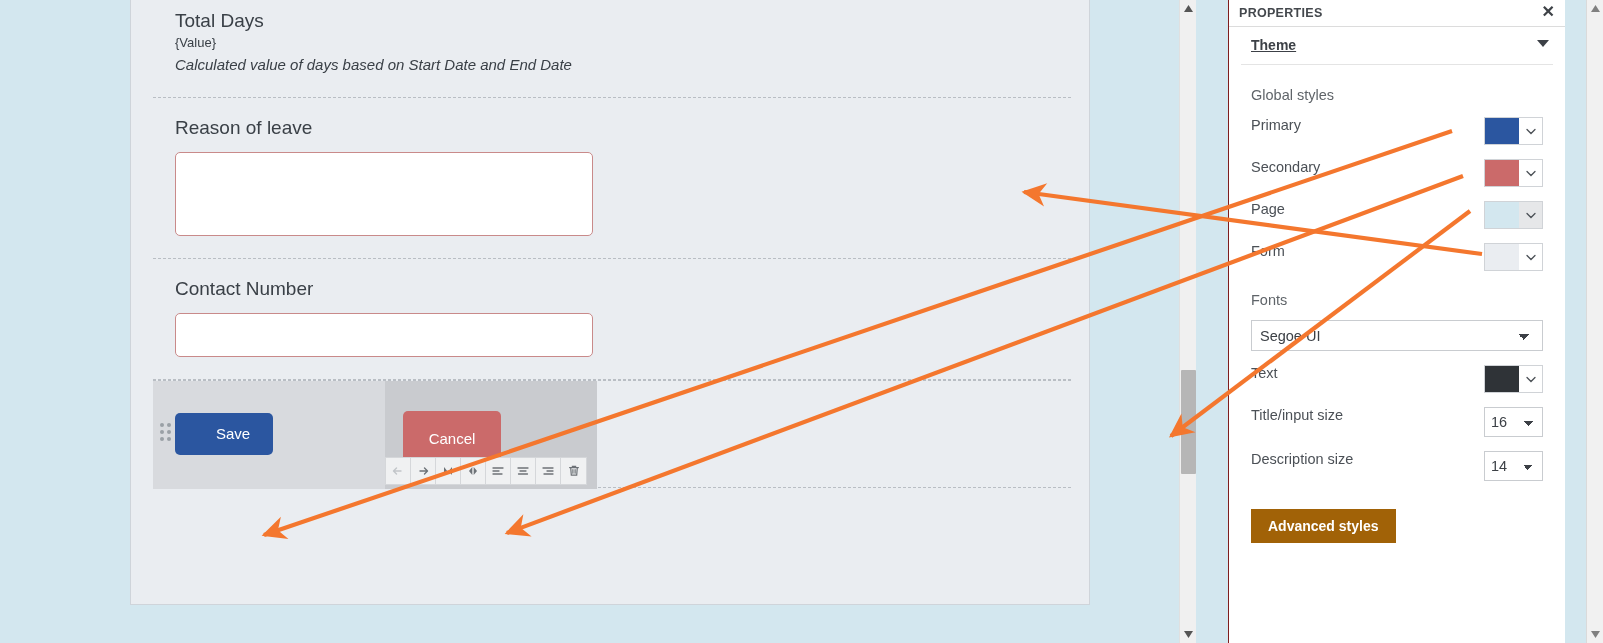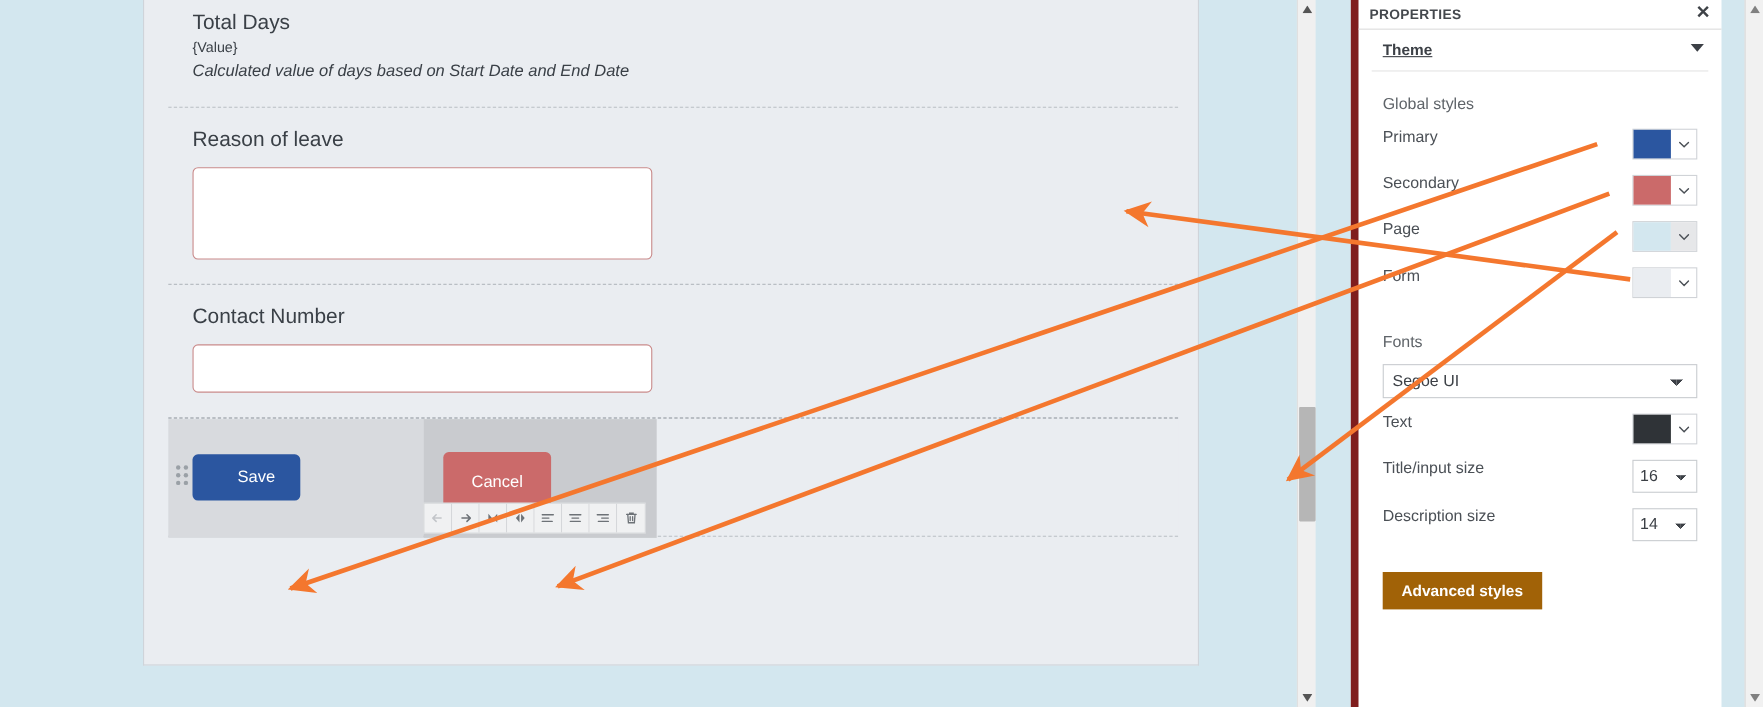--- a/index.html
+++ b/index.html
@@ -213,21 +213,21 @@
     border-radius: 1px;
   }
   .inner-scroll .sb-thumb { top: 370px; height: 104px; }
 
   
   .props-panel {
     position: absolute;
     left: 1228px; top: 0;
     width: 337px; height: 643px;
     background: #ffffff;
-    border-left: 7px solid #7f1d1d;
+    border-left: 1px solid #7f1d1d;
   }
   .props-header {
     position: relative;
     height: 27px;
     border-bottom: 1px solid #dcdcdc;
     display: flex;
     align-items: center;
   }
   .props-header-title {
     font-size: 12.5px;
@@ -266,21 +266,21 @@
     border-top: 7px solid #3c4046;
   }
 
   .props-body { padding: 22px 22px 0 22px; }
 
   .group-label {
     font-size: 14.5px;
     color: #5f6469;
     margin: 0 0 14px 0;
   }
-  .group-label.fonts { margin-top: 32px; margin-bottom: 12px; }
+  .group-label.fonts { margin-top: 21px; margin-bottom: 12px; }
 
   .prop-row {
     display: flex;
     align-items: flex-start;
     justify-content: space-between;
     margin-bottom: 14px;
     min-height: 28px;
   }
   .prop-name {
     font-size: 14.5px;

